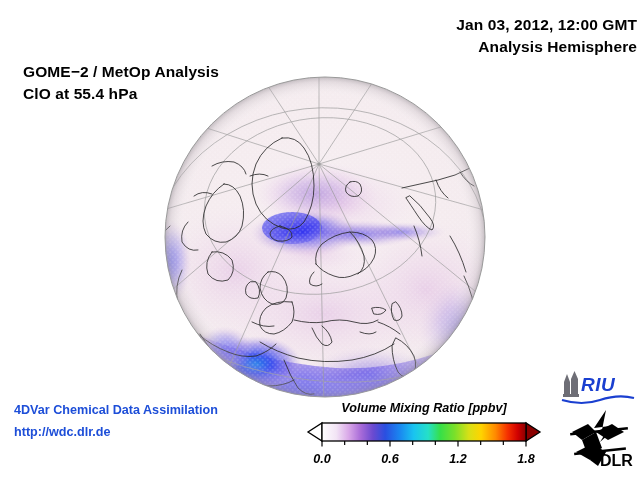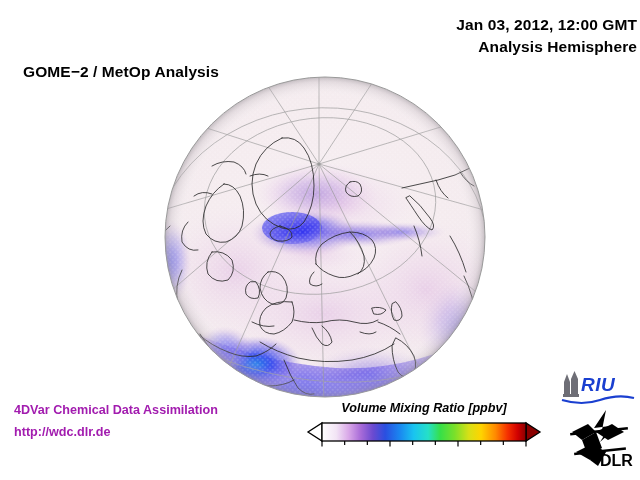--- a/index.html
+++ b/index.html
@@ -16,21 +16,21 @@
   .hdr-left{position:absolute;left:23px;top:14px;margin-top:47px;}
   .hdr-right{position:absolute;right:3px;top:14px;text-align:right;margin-left:41px;}
   .hdr-line{
     font-size:15.5px;font-weight:bold;color:#000;
     line-height:22px;white-space:nowrap;letter-spacing:0.1px;
   }
 
   
   .foot-left{position:absolute;left:14px;top:400px;}
   .foot-line{
-    font-size:12.6px;font-weight:bold;color:#a21caf;
+    font-size:12.6px;font-weight:bold;color:#1d4ed8;
     line-height:21.5px;white-space:nowrap;
   }
 
   
   #globe-wrap{
     position:absolute;
     left:164px;top:76px;
     width:322px;height:322px;
   }
   #globe-svg{display:block;width:322px;height:322px;}
@@ -56,20 +56,21 @@
   .riu-logo{position:absolute;left:560px;top:370px;width:76px;height:36px;}
   .dlr-logo{position:absolute;left:566px;top:408px;width:70px;height:62px;}
 </style>
 </head>
 <body>
 
 <div class="page">
 
   <div class="hdr-left">
     <div class="hdr-line">GOME−2 / MetOp Analysis</div>
+    <div class="hdr-line">ClO at 55.4 hPa</div>
   </div>
 
   <div class="hdr-right">
     <div class="hdr-line">Jan 03, 2012, 12:00 GMT</div>
     <div class="hdr-line">Analysis Hemisphere</div>
   </div>
 
   <div id="globe-wrap">
     <svg id="globe-svg" viewBox="0 0 322 322" xmlns="http://www.w3.org/2000/svg">
       <defs>
@@ -310,20 +311,26 @@
             <line x1="84" y1="20" x2="84" y2="25.5"></line>
             <line x1="106.66666666666666" y1="20" x2="106.66666666666666" y2="24"></line>
             <line x1="129.33333333333331" y1="20" x2="129.33333333333331" y2="24"></line>
             <line x1="152" y1="20" x2="152" y2="25.5"></line>
             <line x1="174.66666666666666" y1="20" x2="174.66666666666666" y2="24"></line>
             <line x1="197.33333333333334" y1="20" x2="197.33333333333334" y2="24"></line>
             <line x1="220" y1="20" x2="220" y2="25.5"></line>
           </g>
       </svg>
     </div>
+    <div class="cbar-labels" id="cbar-labels">
+        <span style="left: 16px;">0.0</span>
+        <span style="left: 84px;">0.6</span>
+        <span style="left: 152px;">1.2</span>
+        <span style="left: 220px;">1.8</span>
+      </div>
   </div>
 
   <div class="riu-logo">
     <svg width="76" height="36" viewBox="0 0 76 36" xmlns="http://www.w3.org/2000/svg">
       <g fill="#6e6e76">
         <polygon points="4,26 4,12 7,4 10,12 10,26"></polygon>
         <polygon points="11,26 11,9 14.5,1 18,9 18,26"></polygon>
         <rect x="3" y="24" width="16" height="3"></rect>
       </g>
       <text x="21" y="21" font-family="'Liberation Sans', sans-serif" font-size="19" font-weight="bold" font-style="italic" fill="#1a3fd0" letter-spacing="0.5">RIU</text>

